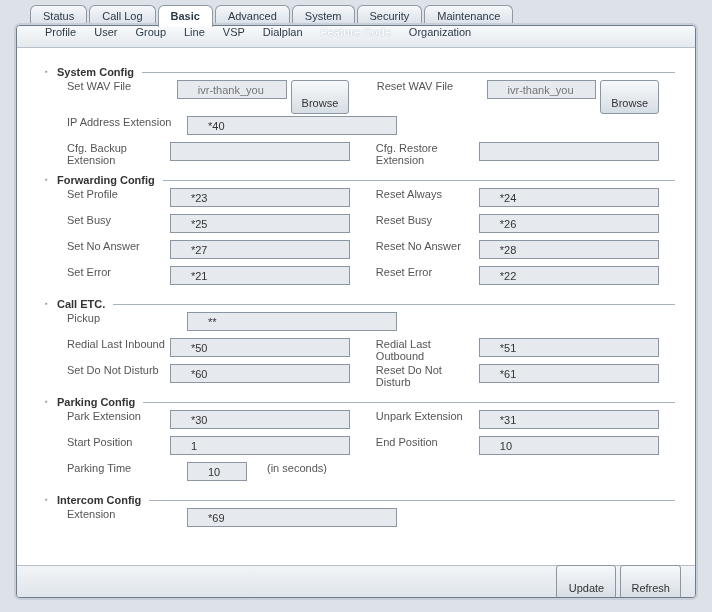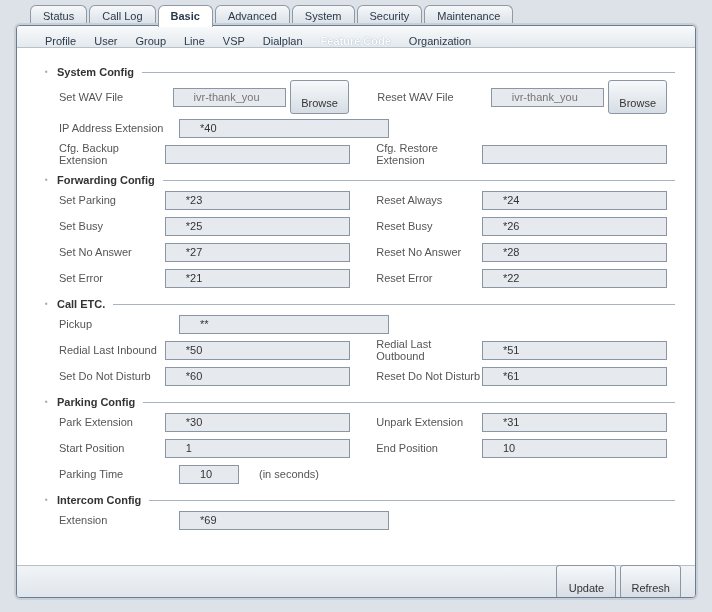--- a/index.html
+++ b/index.html
@@ -55,21 +55,21 @@
     background: #fff;
     box-shadow: 0 0 0 2px #c7cfd8;
     overflow: hidden;
   }
   
   .sub-tabs {
     height: 22px;
     background: linear-gradient(#f8fafb, #e4e9ee);
     border-bottom: 1px solid #b8c0c9;
     display: flex;
-    align-items: flex-end;
+    align-items: flex-start;
     padding-left: 28px;
     gap: 18px;
   }
   .sub-tab {
     color: #2b3a4a;
     font-size: 11px;
     cursor: pointer;
   }
   .sub-tab.active {
     color: #ffffff;
@@ -104,23 +104,22 @@
     text-align: right;
   }
   .section-head .line {
     flex: 1;
     border-top: 1px solid #a9b3bd;
     margin-left: 8px;
     height: 0;
   }
   .row {
     display: flex;
-    align-items: center;
     min-height: 24px;
-    margin: 2px 8px;
+    margin: 2px 16px;
   }
   .label {
     width: 126px;
     color: #555;
     font-size: 11px;
     padding-left: 6px;
   }
   .field {
     width: 210px;
   }
@@ -230,21 +229,21 @@
       <div class="label2">Cfg. Restore Extension</div>
       <div class="field"><input type="text" value="" style=""></div>
     </div>
 
     <div class="section-head">
       <span class="dot">▪</span>
       <span class="title">Forwarding Config</span>
       <span class="line"></span>
     </div>
     <div class="row">
-      <div class="label">Set Parking</div>
+      <div class="label">Set Profile</div>
       <div class="field"><input type="text" value="*23" style=""></div>
       <div class="gap"></div>
       <div class="label2">Reset Always</div>
       <div class="field"><input type="text" value="*24" style=""></div>
     </div>
     <div class="row">
       <div class="label">Set Busy</div>
       <div class="field"><input type="text" value="*25" style=""></div>
       <div class="gap"></div>
       <div class="label2">Reset Busy</div>

